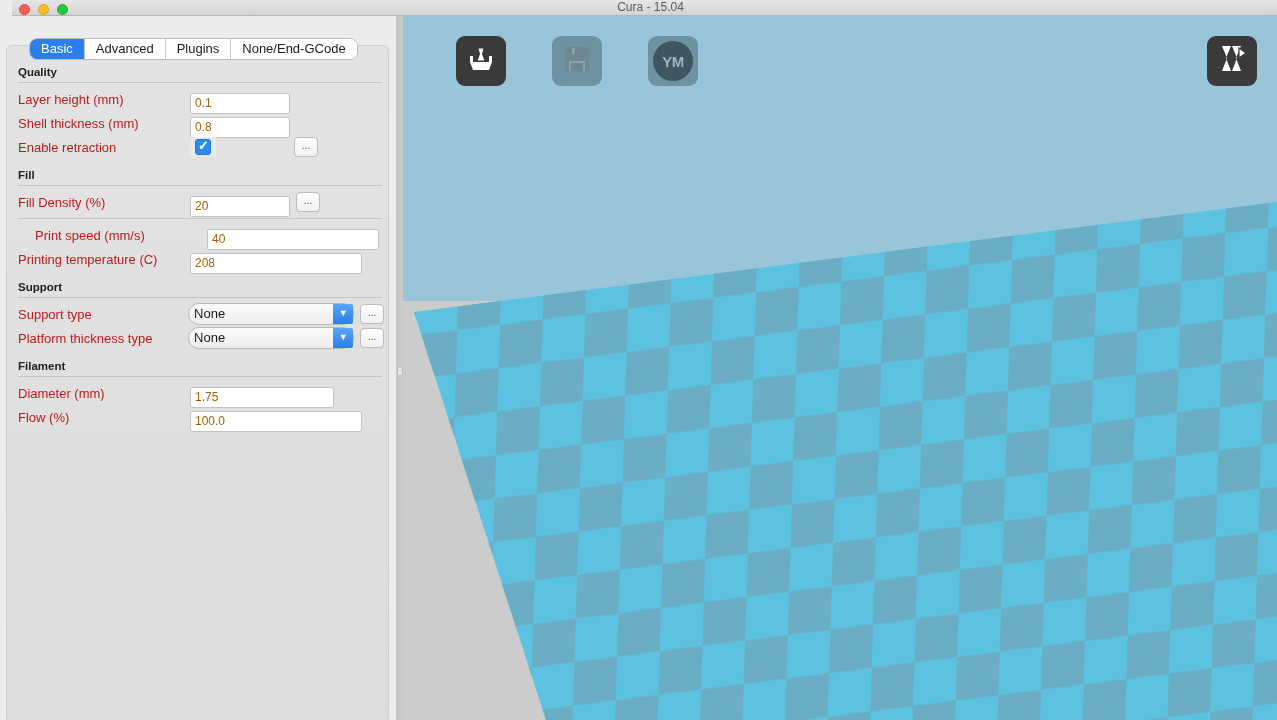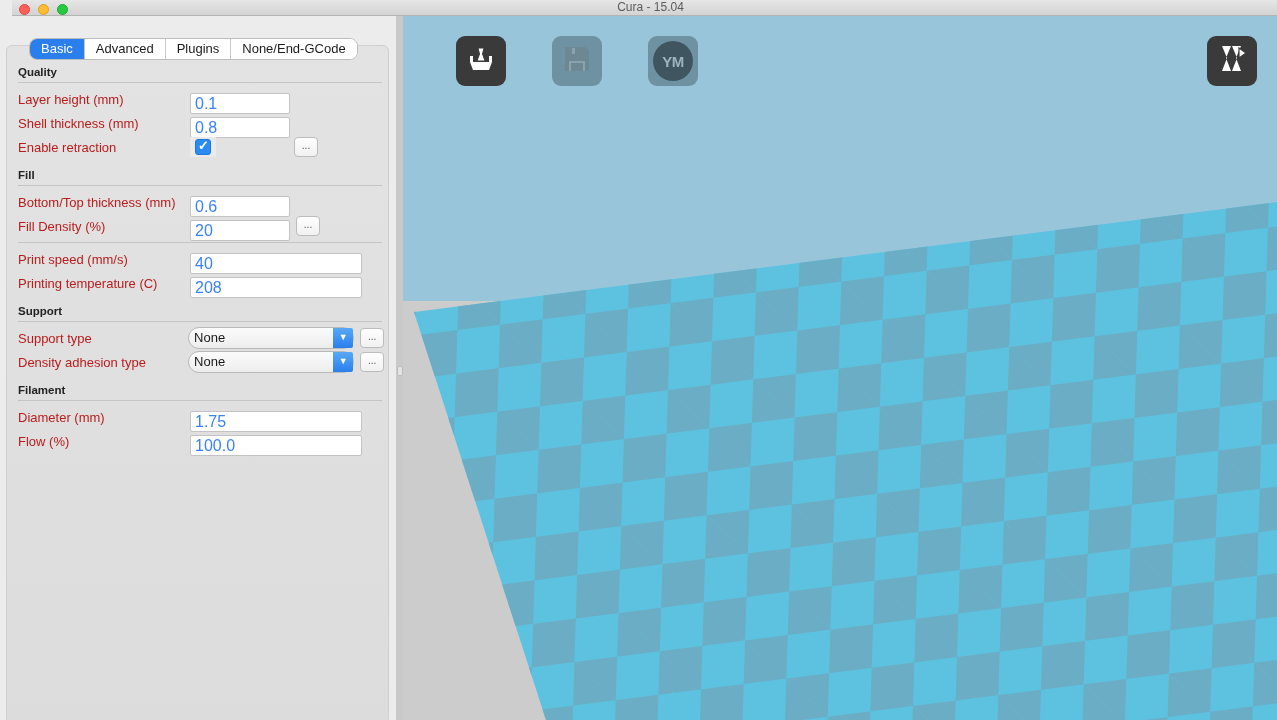--- a/index.html
+++ b/index.html
@@ -68,21 +68,21 @@
     display: flex; align-items: center;
     height: 24px; margin-bottom: 0px;
   }
   .row .lbl {
     font-size: 13px; color: #b91c1c;
     padding-left: 6px; white-space: nowrap;
   }
   .field {
     height: 21px; background: #fff;
     border: 1px solid #c3c3c3; border-radius: 2px;
-    font-size: 16px; color: #3b82f6;
+    font-size: 12px; color: #a16207;
     padding: 0 4px; line-height: 19px; margin-top: 8px;
   }
   .dots-btn {
     width: 24px; height: 20px; margin-left: 6px;
     background: linear-gradient(#fefefe, #f1f1f1);
     border: 1px solid #bcbcbc; border-radius: 4px;
     font-size: 10px; color: #555; text-align: center; line-height: 16px;
     cursor: default;
   }
   .checkbox {
@@ -225,54 +225,50 @@
         <div class="row">
           <div class="lbl" style="width: 178px;">Enable retraction</div>
           <div class="cb-wrap">
             <div class="checkbox"></div>
           </div>
           <div class="dots-btn" style="margin-left: 78px;">...</div>
         </div>
         <div class="group-title">Fill</div>
         <div class="group-rule"></div>
         <div class="row">
-          <div class="lbl" style="width: 178px;">Bottom/Top thickness (mm)</div>
-          <div class="field" style="width: 100px;">0.6</div>
-        </div>
-        <div class="row">
           <div class="lbl" style="width: 178px;">Fill Density (%)</div>
           <div class="field" style="width: 100px;">20</div>
           <div class="dots-btn">...</div>
         </div>
         <div class="group-rule"></div>
         <div class="row">
-          <div class="lbl" style="width: 178px;">Print speed (mm/s)</div>
+          <div class="lbl" style="width: 178px; margin-left: 17px;">Print speed (mm/s)</div>
           <div class="field" style="width: 172px;">40</div>
         </div>
         <div class="row">
           <div class="lbl" style="width: 178px;">Printing temperature (C)</div>
           <div class="field" style="width: 172px;">208</div>
         </div>
         <div class="group-title">Support</div>
         <div class="group-rule"></div>
         <div class="row">
           <div class="lbl" style="width: 178px;">Support type</div>
           <div class="dropdown" style="width: 168px;"><span>None</span><div class="dd-arrow">▼</div></div>
           <div class="dots-btn">...</div>
         </div>
         <div class="row">
-          <div class="lbl" style="width: 178px;">Density adhesion type</div>
+          <div class="lbl" style="width: 178px;">Platform thickness type</div>
           <div class="dropdown" style="width: 168px;"><span>None</span><div class="dd-arrow">▼</div></div>
           <div class="dots-btn">...</div>
         </div>
         <div class="group-title">Filament</div>
         <div class="group-rule"></div>
         <div class="row">
           <div class="lbl" style="width: 178px;">Diameter (mm)</div>
-          <div class="field" style="width: 172px;">1.75</div>
+          <div class="field" style="width: 144px;">1.75</div>
         </div>
         <div class="row">
           <div class="lbl" style="width: 178px;">Flow (%)</div>
           <div class="field" style="width: 172px;">100.0</div>
         </div>
       </div>
   </div>
 
   <div class="splitter">
     <div class="splitter-grip"></div>

